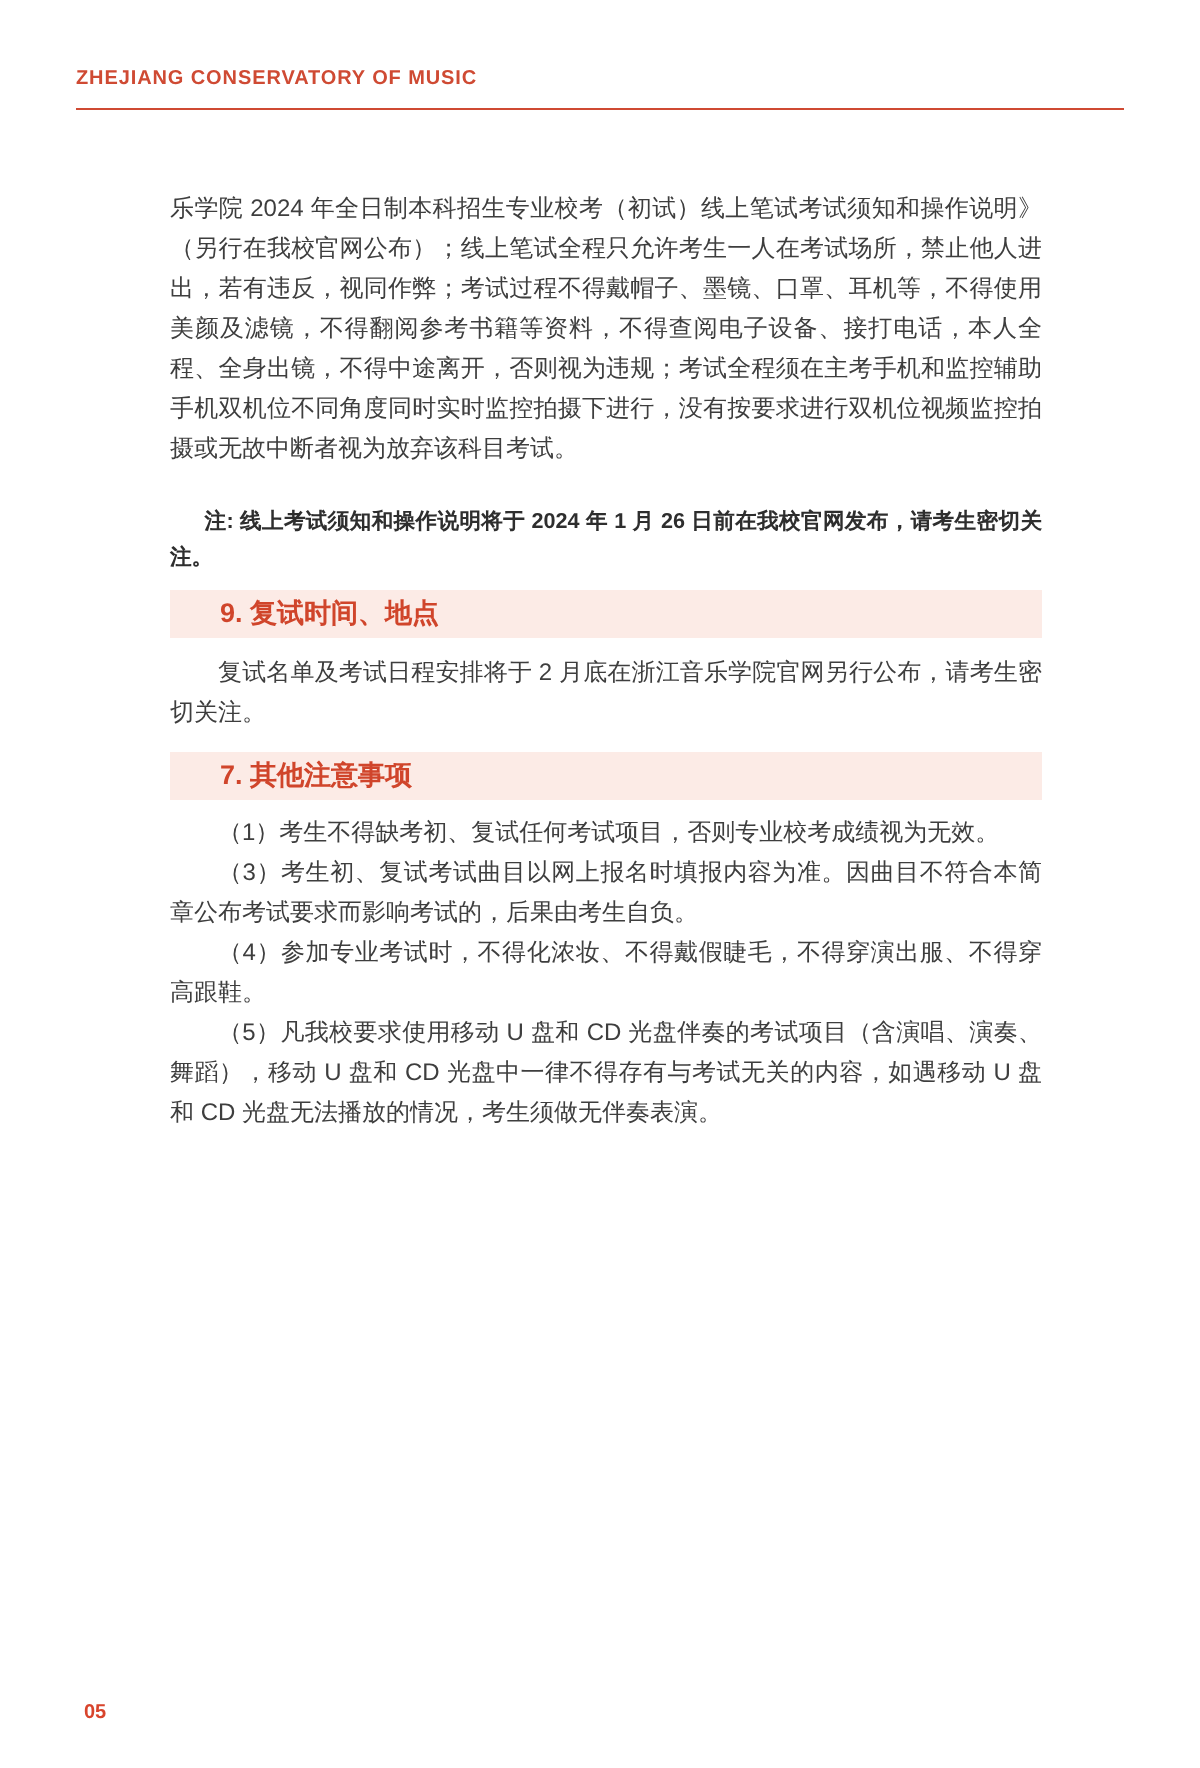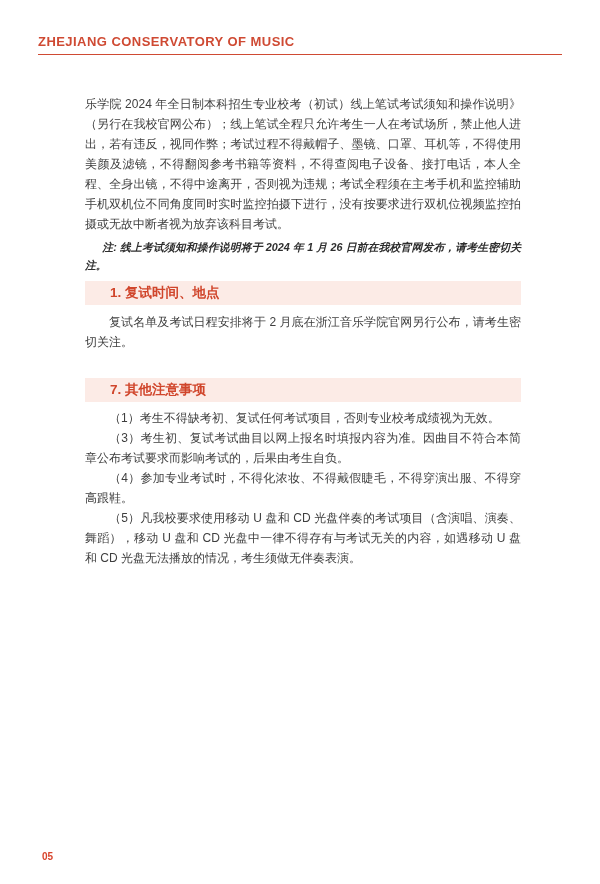--- a/index.html
+++ b/index.html
@@ -9,21 +9,21 @@
     width: 600px;
     height: 884px;
     background: #ffffff;
     font-family: "Liberation Sans", sans-serif;
     overflow: hidden;
   }
   .brand-header {
     position: absolute;
     left: 38px;
     top: 34px;
-    font-size: 13px;
+    font-size: 10px;
     font-weight: 700;
     letter-spacing: 0.45px;
     color: #cf4a33;
   }
   .header-rule {
     position: absolute;
     left: 38px;
     top: 54px;
     width: 524px;
     height: 1px;
@@ -38,40 +38,39 @@
   }
   .body-text {
     font-size: 12px;
     line-height: 20px;
     text-align: justify;
     text-justify: inter-ideograph;
     color: #3e3e3e;
   }
   .intro-paragraph { margin: 0; }
   .note-line {
-    margin-top: 4px;
+    margin-top: 18px;
     font-size: 10.8px;
     font-weight: 700;
     line-height: 18px;
     text-indent: 1.6em;
     text-align: justify;
     color: #2e2e2e;
-    font-style: italic;
   }
   .section-heading {
     background: #fcebe6;
     color: #d0452b;
     font-weight: 700;
     font-size: 13.5px;
     height: 24px;
     line-height: 24px;
     padding-left: 25px;
   }
   .section-heading.first { margin-top: 7px; }
-  .section-heading.second { margin-top: 26px; }
+  .section-heading.second { margin-top: 10px; }
   .section-paragraph {
     margin-top: 7px;
     text-indent: 2em;
   }
   .items-list { margin-top: 6px; }
   .item-paragraph { text-indent: 2em; margin: 0; }
   .closing-paragraph { text-indent: 2em; margin: 0; }
   .page-number {
     position: absolute;
     left: 42px;
@@ -87,21 +86,21 @@
 <div class="brand-header">ZHEJIANG CONSERVATORY OF MUSIC</div>
 
 <div class="header-rule"></div>
 
 <div class="content">
 
   <p class="body-text intro-paragraph">乐学院 2024 年全日制本科招生专业校考（初试）线上笔试考试须知和操作说明》（另行在我校官网公布）；线上笔试全程只允许考生一人在考试场所，禁止他人进出，若有违反，视同作弊；考试过程不得戴帽子、墨镜、口罩、耳机等，不得使用美颜及滤镜，不得翻阅参考书籍等资料，不得查阅电子设备、接打电话，本人全程、全身出镜，不得中途离开，否则视为违规；考试全程须在主考手机和监控辅助手机双机位不同角度同时实时监控拍摄下进行，没有按要求进行双机位视频监控拍摄或无故中断者视为放弃该科目考试。</p>
 
   <p class="note-line">注: 线上考试须知和操作说明将于 2024 年 1 月 26 日前在我校官网发布，请考生密切关注。</p>
 
-  <div class="section-heading first">1. 复试时间、地点</div>
+  <div class="section-heading first">9. 复试时间、地点</div>
 
   <p class="body-text section-paragraph">复试名单及考试日程安排将于 2 月底在浙江音乐学院官网另行公布，请考生密切关注。</p>
 
   <div class="section-heading second">7. 其他注意事项</div>
 
   <div class="items-list body-text">
     <p class="item-paragraph">（1）考生不得缺考初、复试任何考试项目，否则专业校考成绩视为无效。</p>
     <p class="item-paragraph">（3）考生初、复试考试曲目以网上报名时填报内容为准。因曲目不符合本简章公布考试要求而影响考试的，后果由考生自负。</p>
     <p class="item-paragraph">（4）参加专业考试时，不得化浓妆、不得戴假睫毛，不得穿演出服、不得穿高跟鞋。</p>
     <p class="item-paragraph">（5）凡我校要求使用移动 U 盘和 CD 光盘伴奏的考试项目（含演唱、演奏、舞蹈），移动 U 盘和 CD 光盘中一律不得存有与考试无关的内容，如遇移动 U 盘和 CD 光盘无法播放的情况，考生须做无伴奏表演。</p>

